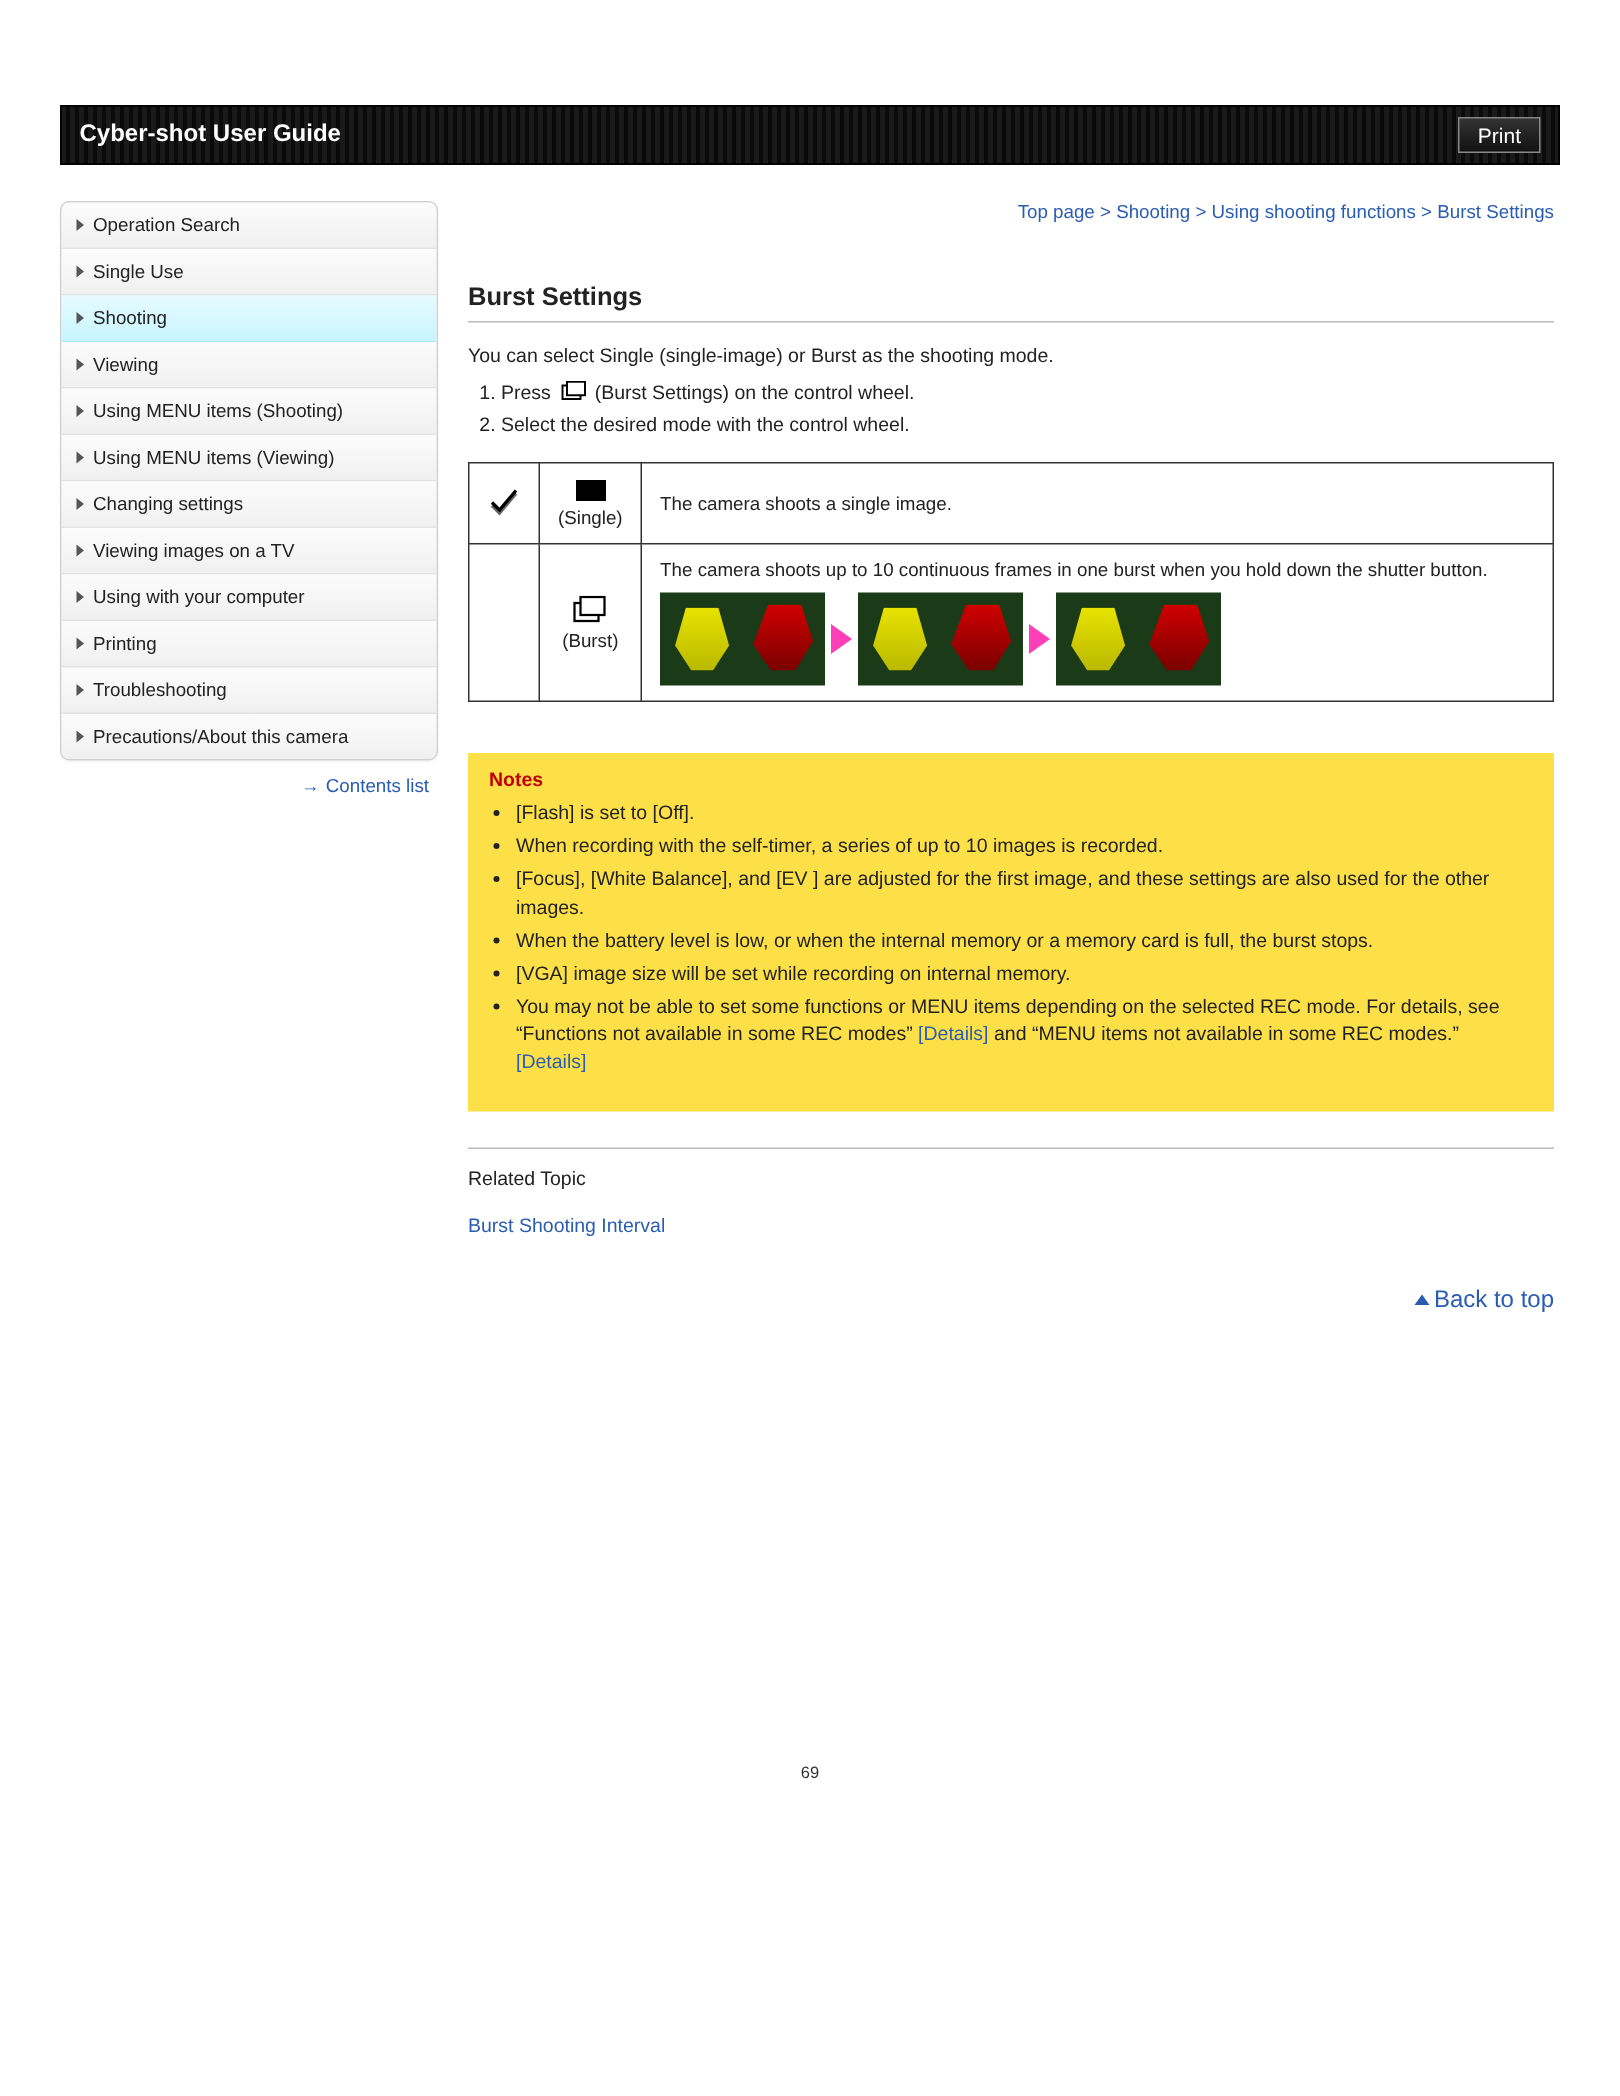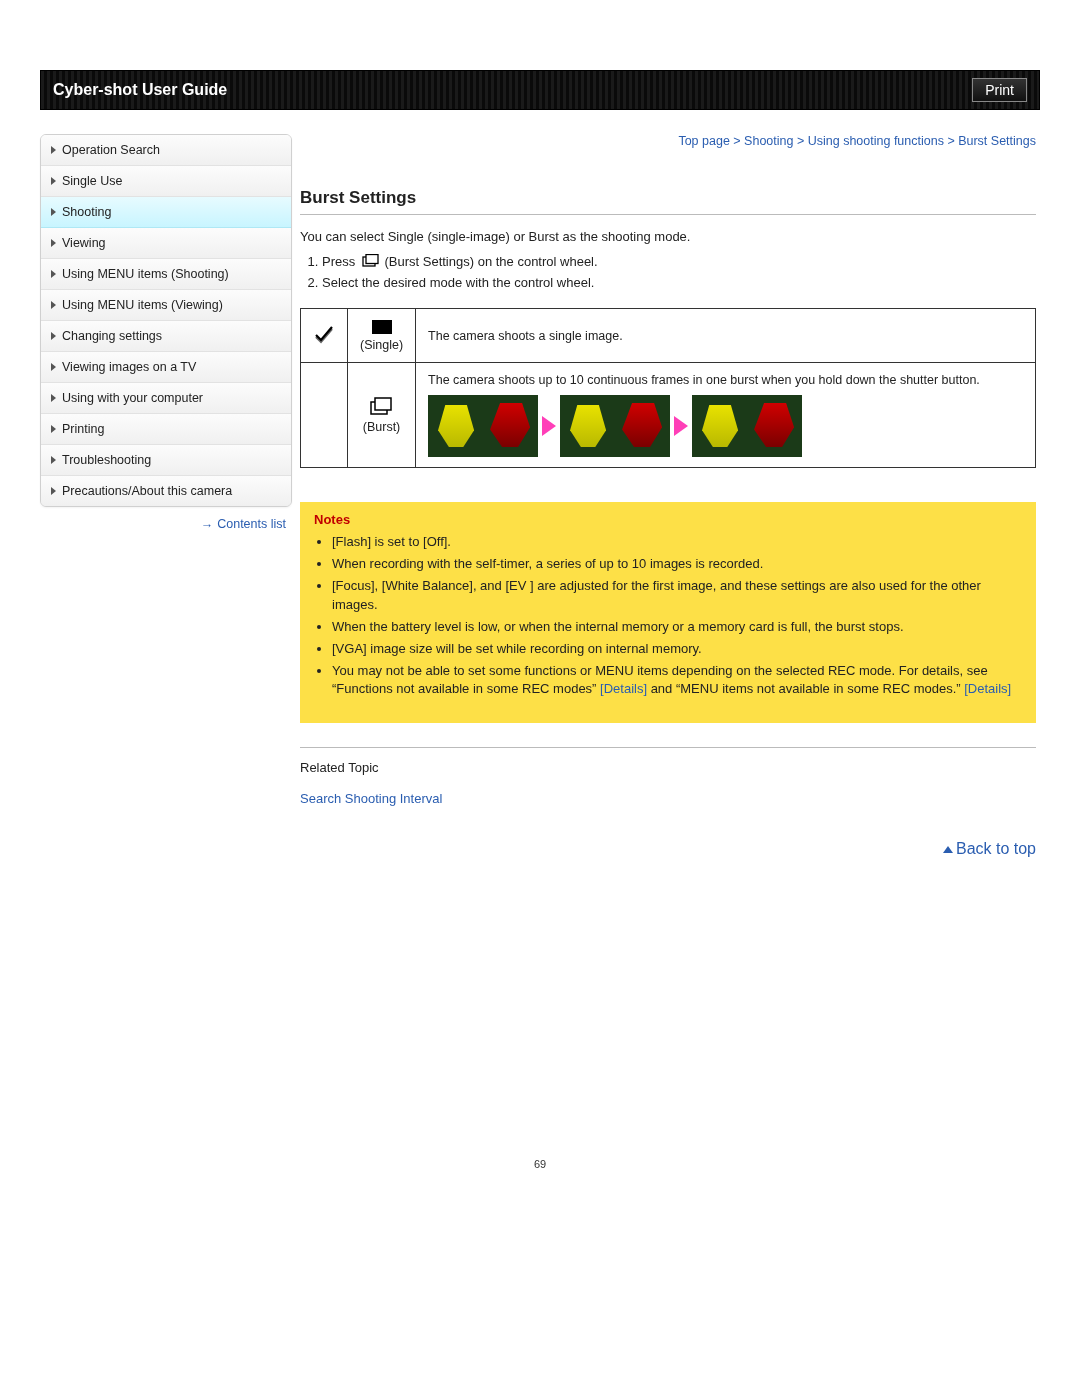--- a/index.html
+++ b/index.html
@@ -35,21 +35,21 @@
     border: 1px solid #888;
     background: linear-gradient(#333, #111);
     color: #fff;
     padding: 3px 12px;
     font-size: 14px;
     cursor: pointer;
   }
   .content {
     display: flex;
     margin-top: 24px;
-    gap: 8px;
+    gap: 20px;
   }
   .sidebar {
     width: 252px;
     flex-shrink: 0;
   }
   .nav-box {
     border: 1px solid #d0d0d0;
     border-radius: 6px;
     background: linear-gradient(#fdfdfd, #f1f1f1);
     overflow: hidden;
@@ -327,21 +327,21 @@
             <li>When recording with the self-timer, a series of up to 10 images is recorded.</li>
             <li>[Focus], [White Balance], and [EV ] are adjusted for the first image, and these settings are also used for the other images.</li>
             <li>When the battery level is low, or when the internal memory or a memory card is full, the burst stops.</li>
             <li>[VGA] image size will be set while recording on internal memory.</li>
             <li>You may not be able to set some functions or MENU items depending on the selected REC mode. For details, see “Functions not available in some REC modes” <span class="link">[Details]</span> and “MENU items not available in some REC modes.” <span class="link">[Details]</span></li>
           </ul>
       </div>
 
       <hr class="sep">
       <div class="related-title">Related Topic</div>
-      <div><span class="link">Search Shooting Interval</span></div>
+      <div><span class="link">Burst Shooting Interval</span></div>
 
       <div class="back-top">
         <span class="up-tri"></span><span>Back to top</span>
       </div>
 
 
     </div>
   </div>
 
   <div class="page-num">69</div>

